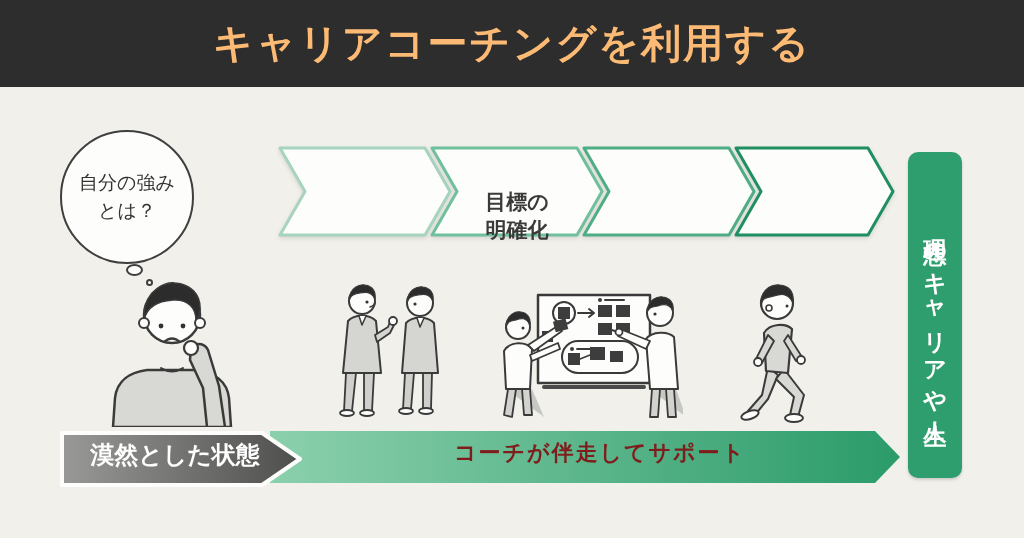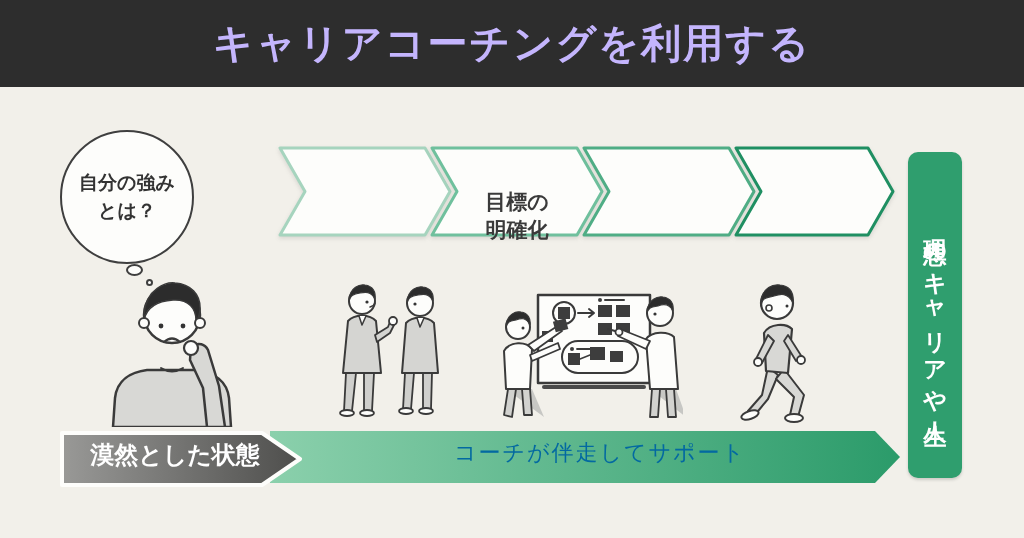--- a/index.html
+++ b/index.html
@@ -2,29 +2,29 @@
 <html><head>
 <meta charset="utf-8">
 <style>
   * { margin:0; padding:0; box-sizing:border-box; }
   html,body { width:1024px; height:538px; }
   body { font-family:"Liberation Sans","DejaVu Sans",sans-serif; background:#f2f0ea; overflow:hidden; }
   .page { position:relative; width:1024px; height:538px; background:#f2f0ea; }
 
   .header { position:absolute; left:0; top:0; width:1024px; height:87px;
             background:#2d2d2d; display:flex; align-items:center; justify-content:center; }
-  .header h1 { color:#c4b5fd; font-size:40px; font-weight:800; letter-spacing:2px; }
+  .header h1 { color:#fdba74; font-size:40px; font-weight:800; letter-spacing:2px; }
 
   .canvas { position:absolute; left:0; top:87px; width:1024px; height:451px; }
 
   
   .bubble { position:absolute; left:60px; top:43px; width:134px; height:134px;
             background:#fdfdfb; border:2.5px solid #3f3f3f; border-radius:50%;
             display:flex; align-items:center; justify-content:center; }
-  .bubble span { font-size:19px; font-weight:700; color:#333333; text-align:center;
+  .bubble span { font-size:19px; font-weight:400; color:#333333; text-align:center;
                  line-height:1.45; white-space:pre-line; }
   .bdot { position:absolute; background:#fdfdfb; border:2px solid #3f3f3f; border-radius:50%; }
   .bdot.big { left:126px; top:177px; width:17px; height:12px; }
   .bdot.small { left:146px; top:192px; width:7px; height:7px; }
 
   
   .layer { position:absolute; left:0; top:0; width:1024px; height:451px; }
   .steps-svg polygon { filter:drop-shadow(0 2px 2px rgba(60,60,60,0.15)); }
   .step-label { position:absolute; top:61px; height:87px; display:flex; align-items:center;
                 justify-content:center; text-align:center; font-size:21px; font-weight:800;
@@ -38,21 +38,21 @@
   .goal { position:absolute; left:908px; top:65px; width:54px; height:326px;
           background:#2f9e6e; border-radius:10px; display:flex; align-items:center;
           justify-content:center; box-shadow:0 2px 3px rgba(60,60,60,0.2); }
   .goal span { writing-mode:vertical-rl; text-orientation:upright; color:#ffffff;
                font-size:23px; font-weight:800; letter-spacing:3px; line-height:1; }
 
   
   .state-label { position:absolute; left:70px; top:352px; width:210px; text-align:center;
                  font-size:24px; font-weight:800; color:#ffffff; }
   .support-label { position:absolute; left:330px; top:351px; width:540px; text-align:center;
-                   font-size:22px; font-weight:400; color:#0369a1; letter-spacing:2px; }
+                   font-size:22px; font-weight:700; color:#7f1d1d; letter-spacing:2px; }
 
   .illus { position:absolute; }
   .il1 { left:95px;  top:195px; }
   .il2 { left:332px; top:196px; }
   .il3 { left:498px; top:196px; }
   .il4 { left:732px; top:196px; }
 </style>
 </head>
 <body>
 

